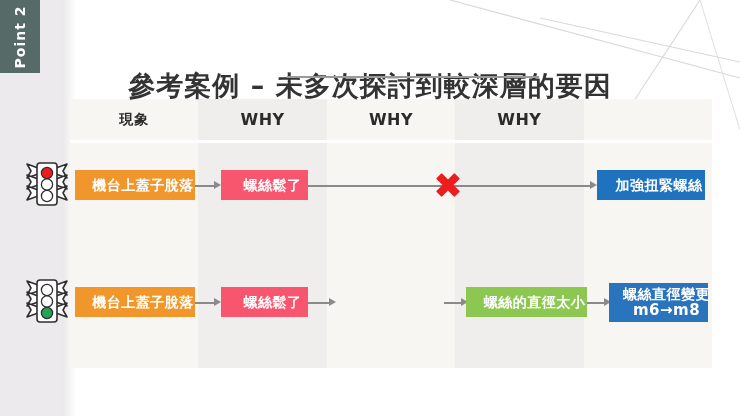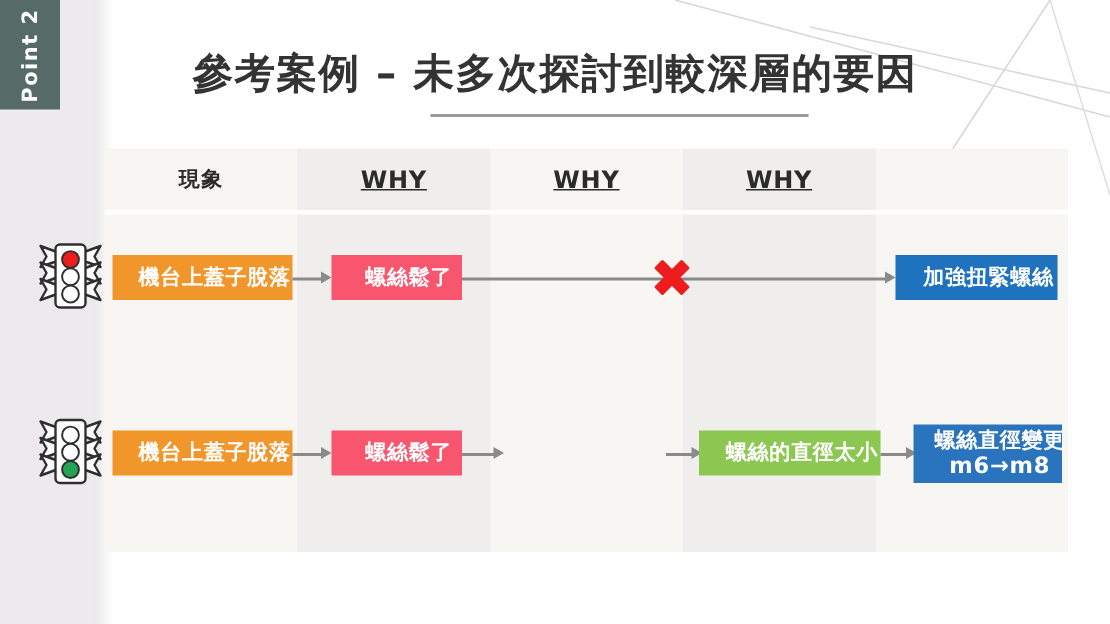--- a/index.html
+++ b/index.html
@@ -76,20 +76,21 @@
     z-index: 4;
   }
   .title {
     display: inline-block;
     font-size: 27px;
     font-weight: bold;
     color: #333333;
     letter-spacing: 1px;
     line-height: 1.2;
     white-space: nowrap;
+    margin-top: 36px;
   }
   .title-underline {
     position: absolute;
     left: 287px;
     top: 76px;
     width: 252px;
     height: 2px;
     background: #9a9a9a;
     z-index: 4;
   }
@@ -115,21 +116,21 @@
   .col-header {
     height: 41px;
     display: flex;
     align-items: center;
     justify-content: center;
     font-size: 14px;
     font-weight: bold;
     color: #2b2b2b;
     letter-spacing: 1px;
   }
-  .col-header.latin { font-size: 16px; letter-spacing: 0.5px; text-decoration: underline; }
+  .col-header.latin { font-size: 16px; letter-spacing: 0.5px; }
   .col-sep {
     position: absolute;
     left: 0;
     top: 41px;
     width: 100%;
     height: 3px;
     background: #ffffff;
   }
 
   

